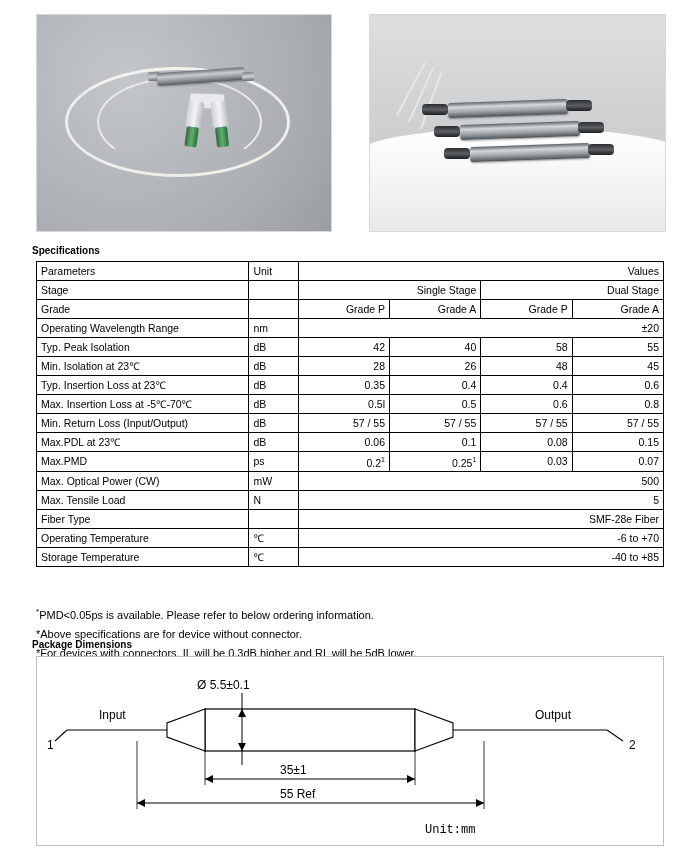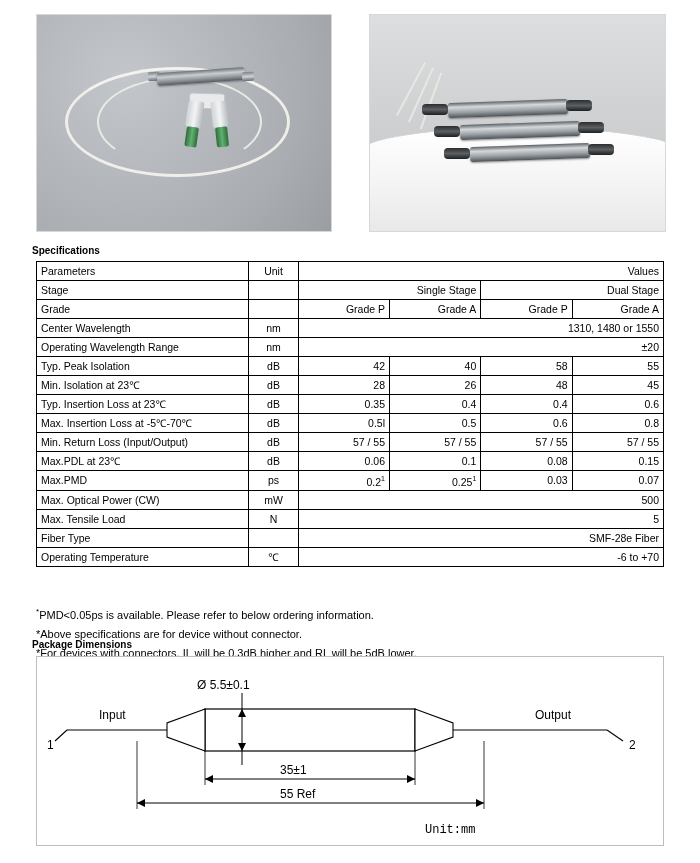--- a/index.html
+++ b/index.html
@@ -201,21 +201,21 @@
     padding-left: 48px;
   }
   table.spec td {
     border: 1px solid #000;
     padding: 1px 4px;
     height: 16px;
     line-height: 14px;
     white-space: nowrap;
   }
   .c-param { width: 215px; text-align: left; }
-  .c-unit  { width: 45px; text-align: center; }
+  .c-unit  { width: 45px; }
   .c-val   { width: 92px; text-align: right; }
   .sup { font-size: 7px; vertical-align: super; }
 
   
   .notes {
     position: absolute;
     left: 36px;
     top: 586px;
     width: 620px;
     font-size: 11px;
@@ -298,25 +298,20 @@
       </tr>
       <tr>
         <td class="c-param">Grade</td>
         <td class="c-unit"></td>
         <td class="c-val">Grade P</td>
         <td class="c-val">Grade A</td>
         <td class="c-val">Grade P</td>
         <td class="c-val">Grade A</td>
       </tr>
       <tr>
-        <td class="c-param">Center Wavelength</td>
-        <td class="c-unit">nm</td>
-        <td class="c-val" colspan="4">1310, 1480 or 1550</td>
-      </tr>
-      <tr>
         <td class="c-param">Operating Wavelength Range</td>
         <td class="c-unit">nm</td>
         <td class="c-val" colspan="4">±20</td>
       </tr>
       <tr>
         <td class="c-param">Typ. Peak Isolation</td>
         <td class="c-unit">dB</td>
         <td class="c-val">42</td>
         <td class="c-val">40</td>
         <td class="c-val">58</td>
@@ -383,20 +378,25 @@
       <tr>
         <td class="c-param">Fiber Type</td>
         <td class="c-unit"></td>
         <td class="c-val" colspan="4">SMF-28e Fiber</td>
       </tr>
       <tr>
         <td class="c-param">Operating Temperature</td>
         <td class="c-unit">℃</td>
         <td class="c-val" colspan="4">-6 to +70</td>
       </tr>
+      <tr>
+        <td class="c-param">Storage Temperature</td>
+        <td class="c-unit">℃</td>
+        <td class="c-val" colspan="4">-40 to +85</td>
+      </tr>
     </tbody>
   </table>
 
   <div class="notes">
     <div><span class="star">*</span><span>PMD&lt;0.05ps is available. Please refer to below ordering information.</span></div>
     <div>*Above specifications are for device without connector.</div>
     <div>*For devices with connectors, IL will be 0.3dB higher and RL will be 5dB lower.</div>
   </div>
 
   <div class="section-title" id="pkg-title">Package Dimensions</div>

